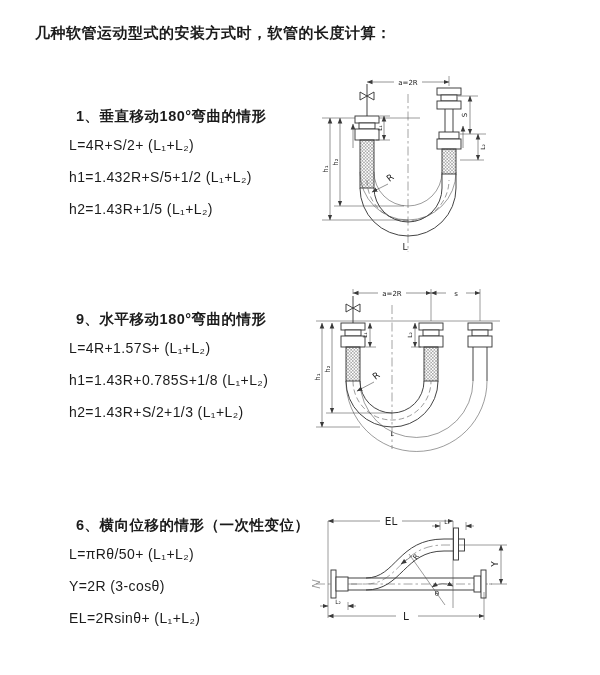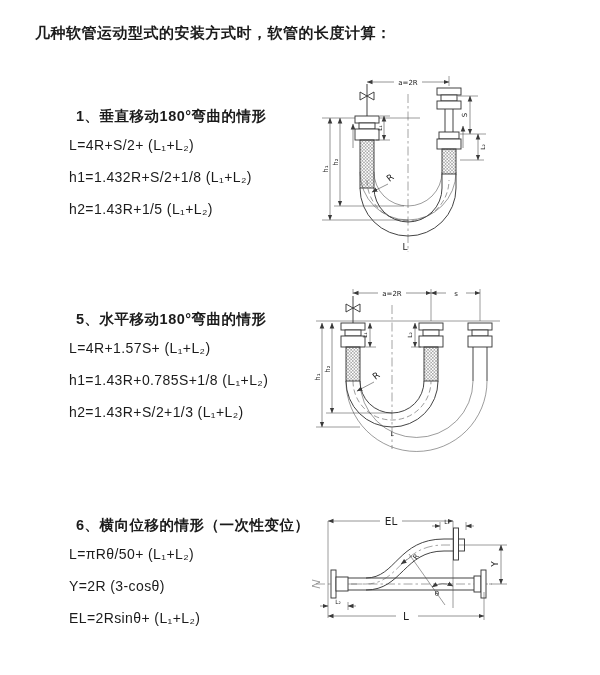--- a/index.html
+++ b/index.html
@@ -38,21 +38,21 @@
     <pattern id="hatch" width="3.2" height="3.2" patternUnits="userSpaceOnUse">
       <path d="M0,0 L3.2,3.2 M0,3.2 L3.2,0" stroke="#6a6a6a" stroke-width="0.45"></path>
     </pattern>
   </defs>
 </svg>
 
 <div class="abs doc-title">几种软管运动型式的安装方式时，软管的长度计算：</div>
 
 <div class="abs sec-head" style="top:107px">1、垂直移动180°弯曲的情形</div>
 <div class="abs formula" style="top:137px">L=4R+S/2+ (L₁+L₂)</div>
-<div class="abs formula" style="top:169px">h1=1.432R+S/2+1/8 (L₁+L₂)</div>
+<div class="abs formula" style="top:169px">h1=1.432R+S/5+1/2 (L₁+L₂)</div>
 <div class="abs formula" style="top:201px">h2=1.43R+1/5 (L₁+L₂)</div>
 
 <svg style="left:308px;top:68px" width="280" height="196" viewBox="0 0 280 196">
   <g>
     <path class="cl" d="M100,26 V184"></path>
     <path class="tn" d="M14,50 H112"></path>
 
     <g>
       <path class="ln" d="M52,24 L66,32 V24 L52,32 Z"></path>
       <path class="ln" d="M59,16 V48"></path>
@@ -113,21 +113,21 @@
     <path class="tn" d="M152,92 H176"></path>
     <text class="dl sm" transform="translate(176.5,79) rotate(-90)" text-anchor="middle">L₂</text>
 
     <path class="de" d="M80,116 L64,124"></path>
     <text class="dl md" transform="translate(84,112) rotate(-38)" text-anchor="middle">R</text>
 
     <text class="dl md" x="97" y="182" text-anchor="middle">L</text>
   </g>
 </svg>
 
-<div class="abs sec-head" style="top:310px">5、水平移动180°弯曲的情形</div>
+<div class="abs sec-head" style="top:310px">9、水平移动180°弯曲的情形</div>
 <div class="abs formula" style="top:340px">L=4R+1.57S+ (L₁+L₂)</div>
 <div class="abs formula" style="top:372px">h1=1.43R+0.785S+1/8 (L₁+L₂)</div>
 <div class="abs formula" style="top:404px">h2=1.43R+S/2+1/3 (L₁+L₂)</div>
 
 <svg style="left:308px;top:281px" width="280" height="196" viewBox="0 0 280 196">
   <g>
     <path class="cl" d="M84,24 V168"></path>
     <path class="tn" d="M8,40 H192"></path>
     <g>
       <path class="ln" d="M38,23 L52,31 V23 L38,31 Z"></path>

